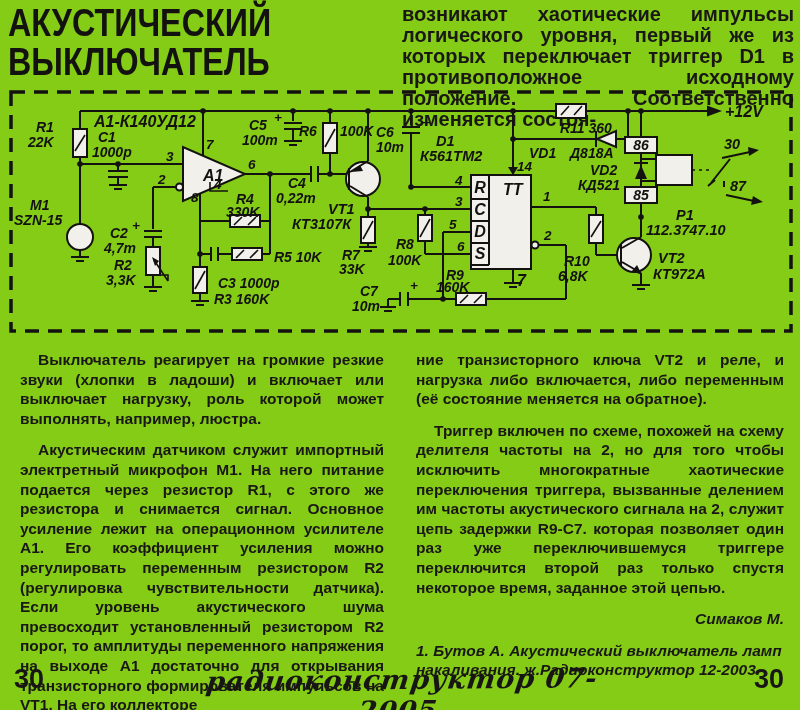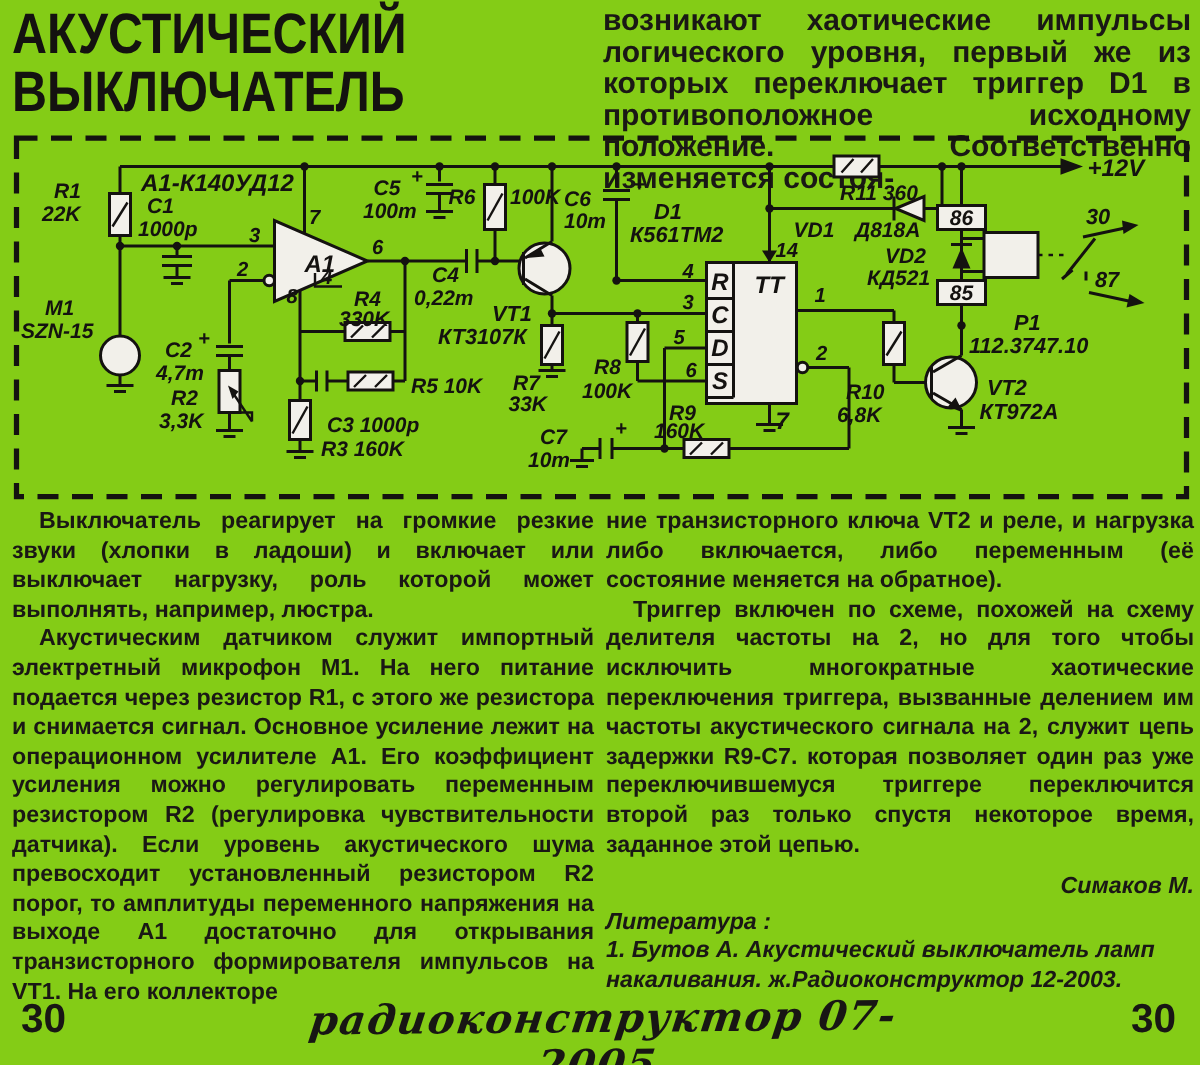--- a/index.html
+++ b/index.html
@@ -23,21 +23,21 @@
        fill:#141210;font-size:14px;}
   .lab2{font-size:14.5px;}
   .big{font-size:16px;}
   .pin{font-size:13.5px;}
   .mid{text-anchor:middle;}
   
   .col{position:absolute;top:338px;width:388px;font-size:15.5px;line-height:19.6px;
        font-weight:bold;text-align:justify;color:#1a1815;}
   #colL{left:8px;}
   #colR{left:404px;width:392px;}
-  .col p{margin:0;}
+  .col p{margin:12px;}
   .col p.ind{text-indent:18px;}
   #author{margin-top:8px;text-align:right;font-style:italic;}
   #lit-head{margin-top:4px;font-style:italic;text-align:left;}
   #lit-item{font-style:italic;text-align:left;}
   
   #page-num-left{position:absolute;left:14px;top:664px;font-size:27px;font-weight:bold;}
   #page-num-right{position:absolute;right:16px;top:664px;font-size:27px;font-weight:bold;}
   #magazine{position:absolute;left:180px;top:664px;width:440px;text-align:center;
             font-family:"DejaVu Serif",serif;font-style:italic;font-weight:bold;
             font-size:27px;transform:skewX(-8deg) rotate(-.5deg);letter-spacing:1px;}
@@ -312,21 +312,20 @@
 
   <div id="colL" class="col">
     <p class="ind">Выключатель реагирует на громкие резкие звуки (хлопки в ладоши) и включает или выключает нагрузку, роль которой может выполнять, например, люстра.</p>
     <p class="ind">Акустическим датчиком служит импортный электретный микрофон М1. На него питание подается через резистор R1, с этого же резистора и снимается сигнал. Основное усиление лежит на операционном усилителе А1. Его коэффициент усиления можно регулировать переменным резистором R2 (регулировка чувствительности датчика). Если уровень акустического шума превосходит установленный резистором R2 порог, то амплитуды переменного напряжения на выходе А1 достаточно для открывания транзисторного формирователя импульсов на VT1. На его коллекторе</p>
   </div>
 
   <div id="colR" class="col">
     <p>ние транзисторного ключа VT2 и реле, и нагрузка либо включается, либо переменным (её состояние меняется на обратное).</p>
     <p class="ind">Триггер включен по схеме, похожей на схему делителя частоты на 2, но для того чтобы исключить многократные хаотические переключения триггера, вызванные делением им частоты акустического сигнала на 2, служит цепь задержки R9-C7. которая позволяет один раз уже переключившемуся триггере переключится второй раз только спустя некоторое время, заданное этой цепью.</p>
     <p id="author">Симаков М.</p>
-    <p id="lit-head">Литература :</p>
     <p id="lit-item">1. Бутов А. Акустический выключатель ламп накаливания. ж.Радиоконструктор 12-2003.</p>
   </div>
 
   <div id="page-num-left">30</div>
   <div id="magazine">радиоконструктор 07-2005</div>
   <div id="page-num-right">30</div>
 
 </div>
 
 </body></html>

